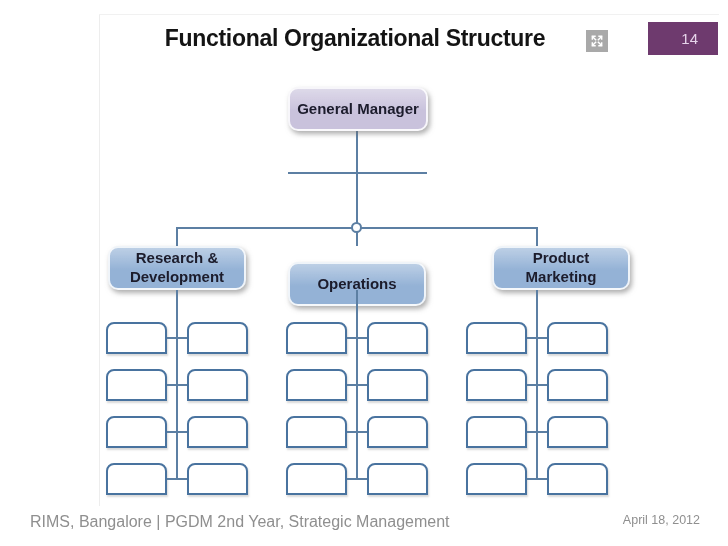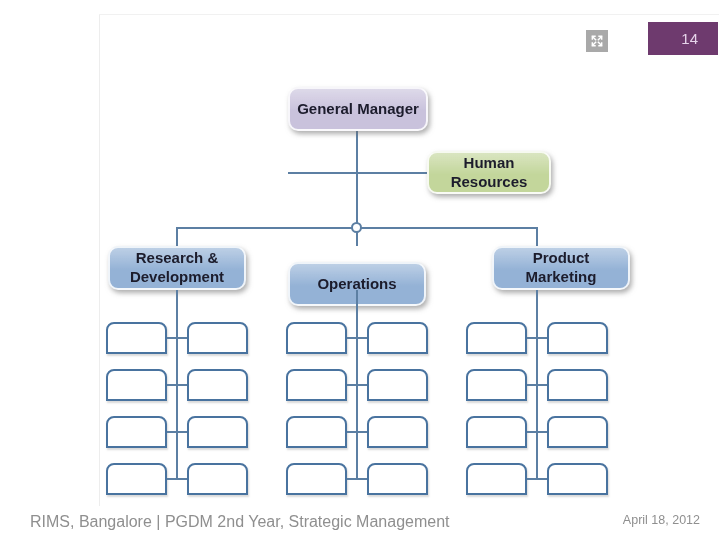--- a/index.html
+++ b/index.html
@@ -69,20 +69,21 @@
   .footer-right { position:absolute; right:28px; top:513px; font-size:12.5px; color:var(--footer,#8f8f8f); }
 </style>
 </head>
 <body>
 
 <div id="stage">
 
   <div class="slide-edge-v"></div>
   <div class="slide-edge-h"></div>
 
+  <div class="title">Functional Organizational Structure</div>
 
   <div class="expand-btn">
     <svg width="16" height="16" viewBox="0 0 24 24" fill="none" stroke="#ffffff" stroke-width="2.2" stroke-linecap="square">
       <path d="M10 10 L5.5 5.5"></path>
         <path d="M5 9 L5 5 L9 5" fill="none"></path>
       <path d="M14 10 L18.5 5.5"></path>
         <path d="M15 5 L19 5 L19 9" fill="none"></path>
       <path d="M10 14 L5.5 18.5"></path>
         <path d="M5 15 L5 19 L9 19" fill="none"></path>
       <path d="M14 14 L18.5 18.5"></path>
@@ -95,21 +96,20 @@
   <div class="conn gm-drop"></div>
   <div class="conn staff-line"></div>
   <div class="conn main-line"></div>
   <div class="conn dept-drop dd1"></div>
   <div class="conn dept-drop dd2"></div>
   <div class="conn dept-drop dd3"></div>
   <div class="junction"></div>
 
   <div class="node node-purple">General Manager</div>
 
-  <div class="node node-green hr">Human Resources</div>
 
   <div class="node node-blue rd">Research &amp; Development</div>
   <div class="node node-blue ops">Operations</div>
   <div class="node node-blue pm">Product Marketing</div>
 
   <div class="sub-col c1">
       <div class="sub-vline"></div>
       <div class="sub-row" style="top: 32px;">
         <div class="empty-box l"></div>
         <div class="stub"></div>

